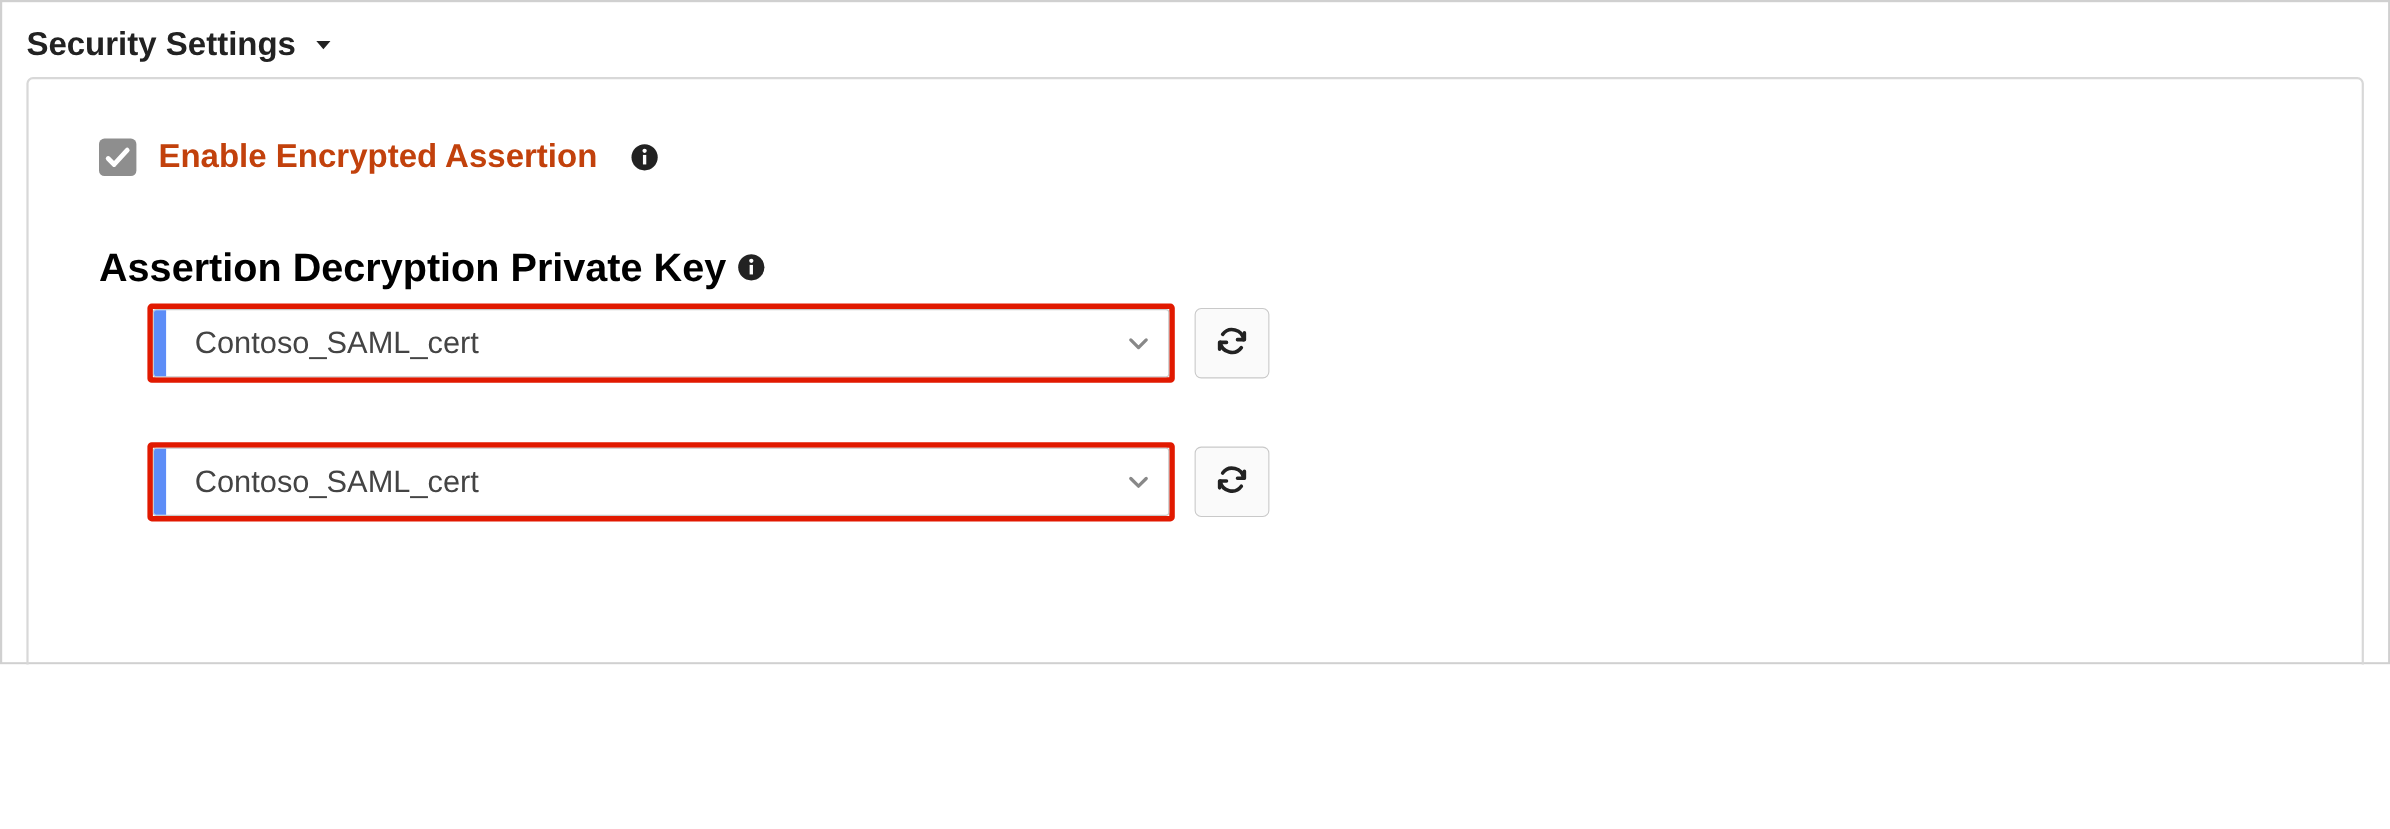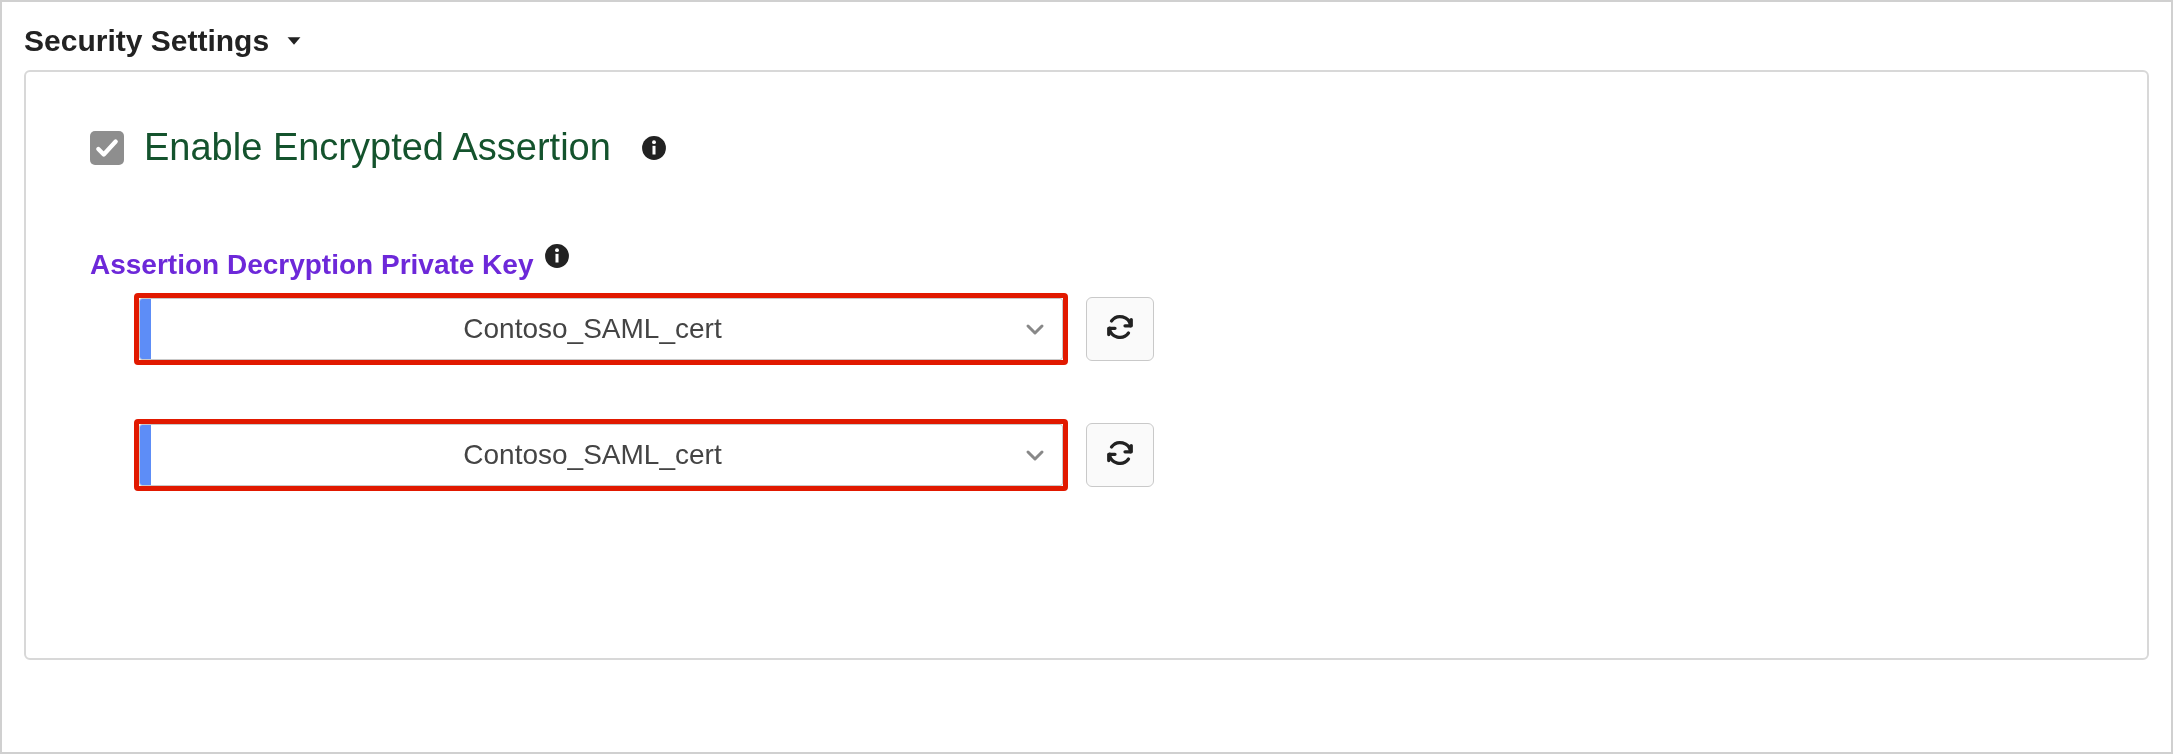--- a/index.html
+++ b/index.html
@@ -5,24 +5,23 @@
   html, body {
     margin: 0;
     padding: 0;
     font-family: Arial, "Helvetica Neue", Helvetica, sans-serif;
     color: #333;
     background: #fff;
   }
   .outer {
     box-sizing: border-box;
     width: 2173px;
-    height: 754px;
+    height: 604px;
     border: 2px solid #d0d0d0;
     padding: 16px 22px 24px 22px;
-    text-align: center;
   }
   .section-header {
     display: flex;
     align-items: center;
     font-size: 30px;
     font-weight: 700;
     color: #222;
     margin: 6px 0 12px 0;
     cursor: pointer;
     user-select: none;
@@ -50,42 +49,41 @@
     height: 34px;
     background: #8e8e8e;
     border-radius: 5px;
     display: flex;
     align-items: center;
     justify-content: center;
     cursor: pointer;
   }
   .checkbox svg { width: 26px; height: 26px; }
   .checkbox-label {
-    font-size: 38px;
-    font-weight: 400;
-    color: #14532d;
+    font-size: 30px;
+    font-weight: 700;
+    color: #c2410c;
   }
   .info-icon {
     width: 26px;
     height: 26px;
     display: inline-flex;
     margin-left: 10px;
   }
   .info-icon svg { width: 26px; height: 26px; }
   .field-block { margin-bottom: 54px; }
   .field-label-row {
     display: flex;
     align-items: center;
     margin-bottom: 12px;
   }
   .field-label {
-    font-size: 28px;
+    font-size: 36px;
     font-weight: 700;
-    color: #6d28d9;
-    margin-top: 18px;
+    color: #000000;
   }
   .field-control-row {
     display: flex;
     align-items: center;
     gap: 18px;
   }
   .select-wrap {
     border: 5px solid #e11900;
     border-radius: 4px;
     display: inline-block;

